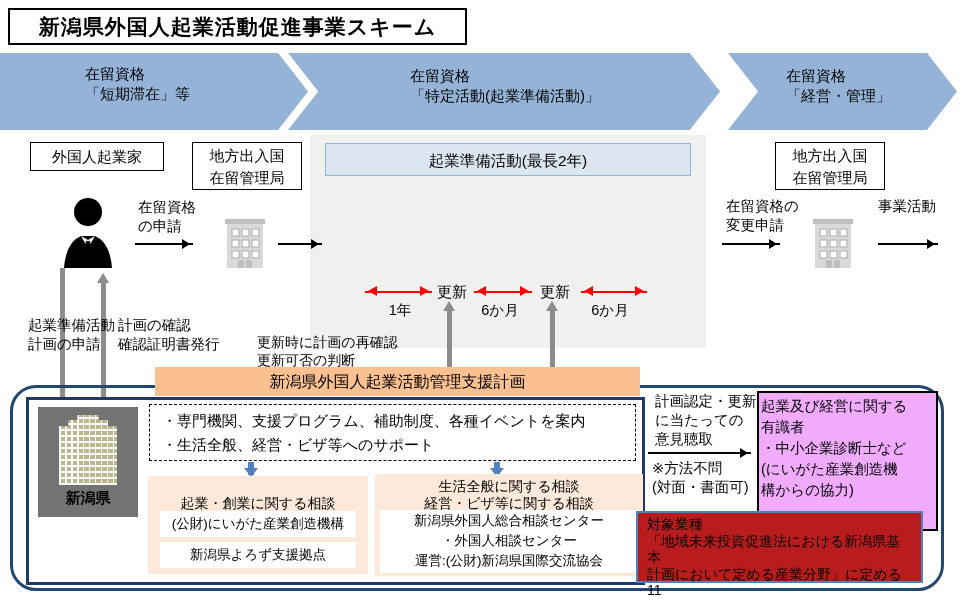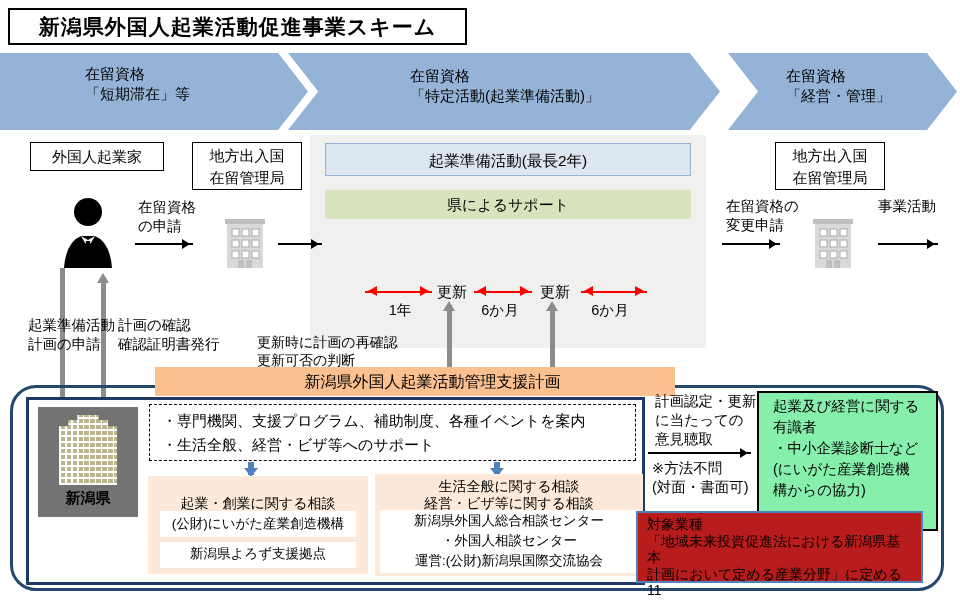--- a/index.html
+++ b/index.html
@@ -36,34 +36,34 @@
   .gdown::after{content:"";position:absolute;bottom:-10px;left:-4px;width:0;height:0;
                 border:6.5px solid transparent;border-top:10px solid #8C8C8C;}
   .bdown{position:absolute;width:6px;background:#4F81BD;}
   .bdown::after{content:"";position:absolute;bottom:-9px;left:-4.5px;width:0;height:0;
                 border:7.5px solid transparent;border-top:9px solid #4F81BD;}
   .lbl{font-size:14.5px;line-height:19px;}
   
   .outer-round{left:10px;top:385px;width:934px;height:206px;border:3px solid #24476F;border-radius:26px;box-sizing:border-box;}
   .inner-rect{left:26px;top:397px;width:619px;height:188px;border:3px solid #1F3864;background:#fff;box-sizing:border-box;}
   .orange-plan{left:155px;top:367px;width:485px;height:29px;background:#FAC090;
-               font-size:16px;line-height:29px;text-align:center;padding-left:35px;}
+               font-size:16px;line-height:29px;text-align:center;}
   .dashed-box{left:149px;top:404px;width:487px;height:57px;border:1.5px dashed #000;background:#fff;
               box-sizing:border-box;font-size:15px;line-height:24px;padding:4px 0 0 12px;}
   .niigata-box{left:38px;top:407px;width:100px;height:110px;background:#737373;}
   .pref-building{width:58px;height:70px;margin:8px auto 0;background-color:#BBB68D;
       background-image:repeating-linear-gradient(0deg,#fff 0 1.5px,transparent 1.5px 6px),
                        repeating-linear-gradient(90deg,#fff 0 1.5px,transparent 1.5px 6px);
       clip-path:polygon(32% 0,68% 0,68% 7%,84% 7%,84% 16%,100% 16%,100% 100%,0 100%,0 16%,16% 16%,16% 7%,32% 7%);}
   .niigata-label{font-size:15px;font-weight:bold;text-align:center;margin-top:4px;}
   .peach{background:#FDE9D9;}
   .peach-title{font-size:14px;text-align:center;}
   .white-sub{background:#fff;font-size:13.5px;text-align:center;}
-  .yellow-box{left:757px;top:391px;width:181px;height:140px;background:#86efac;border:2px solid #000;
-              box-sizing:border-box;font-size:14.5px;line-height:21px;padding:3px 14px;}
+  .yellow-box{left:757px;top:391px;width:181px;height:140px;background:#f0abfc;border:2px solid #000;
+              box-sizing:border-box;font-size:14.5px;line-height:21px;padding:3px 2px;}
   .target-box{left:636px;top:511px;width:287px;height:72px;border:2.5px solid #4F81BD;background:#b91c1c;
               box-sizing:border-box;font-size:14px;line-height:16.5px;padding:3px 9px;}
 </style>
 </head>
 <body>
 
 <div id="stage">
 
   <div class="abs title-box">新潟県外国人起業活動促進事業スキーム</div>
 
@@ -78,21 +78,20 @@
 「経営・管理」</div>
 
   <div class="abs bbox" style="left:30px;top:142px;width:132px;height:27px;line-height:27px;">外国人起業家</div>
   <div class="abs bbox pre" style="left:192px;top:142px;width:110px;height:48px;line-height:22px;padding-top:2px;box-sizing:border-box;">地方出入国
 在留管理局</div>
   <div class="abs bbox pre" style="left:775px;top:142px;width:110px;height:48px;line-height:22px;padding-top:2px;box-sizing:border-box;">地方出入国
 在留管理局</div>
 
   <div class="abs gray-panel"></div>
   <div class="abs blue-main">起業準備活動(最長2年)</div>
-  <div class="abs green-bar" style="left:325px;top:190px;height:29px;line-height:29px;">県によるサポート</div>
 
   <div class="redarrow" style="left:365px;top:291px;width:67px;"></div>
   <div class="abs" style="left:437px;top:283px;font-size:15px;">更新</div>
   <div class="redarrow" style="left:474px;top:291px;width:58px;"></div>
   <div class="abs" style="left:540px;top:283px;font-size:15px;">更新</div>
   <div class="redarrow" style="left:581px;top:291px;width:66px;"></div>
   <div class="abs ctr" style="left:370px;top:301px;width:60px;font-size:14.5px;">1年</div>
   <div class="abs ctr" style="left:470px;top:301px;width:60px;font-size:14.5px;">6か月</div>
   <div class="abs ctr" style="left:580px;top:301px;width:60px;font-size:14.5px;">6か月</div>
   <div class="gvline gup" style="left:447px;top:305px;height:63px;"></div>
@@ -175,21 +174,21 @@
     <div class="niigata-label">新潟県</div>
   </div>
 
   <div class="bdown" style="left:248px;top:462px;height:13px;"></div>
   <div class="bdown" style="left:494px;top:462px;height:13px;"></div>
 
   <div class="abs peach" style="left:148px;top:476px;width:220px;height:98px;">
     <div class="peach-title" style="padding-top:19px;">起業・創業に関する相談</div>
   </div>
   <div class="abs white-sub" style="left:160px;top:511px;width:196px;height:26px;line-height:26px;">(公財)にいがた産業創造機構</div>
-  <div class="abs white-sub" style="left:160px;top:542px;width:196px;height:26px;line-height:26px;font-family:Liberation Mono, monospace;">新潟県よろず支援拠点</div>
+  <div class="abs white-sub" style="left:160px;top:542px;width:196px;height:26px;line-height:26px;">新潟県よろず支援拠点</div>
 
   <div class="abs peach" style="left:375px;top:474px;width:268px;height:102px;">
     <div class="peach-title pre" style="padding-top:4px;line-height:17px;">生活全般に関する相談
 経営・ビザ等に関する相談</div>
   </div>
   <div class="abs white-sub pre" style="left:380px;top:510px;width:258px;height:62px;line-height:20px;padding-top:1px;">新潟県外国人総合相談センター
 ・外国人相談センター
 運営:(公財)新潟県国際交流協会</div>
 
   <div class="abs lbl pre" style="left:655px;top:392px;">計画認定・更新

